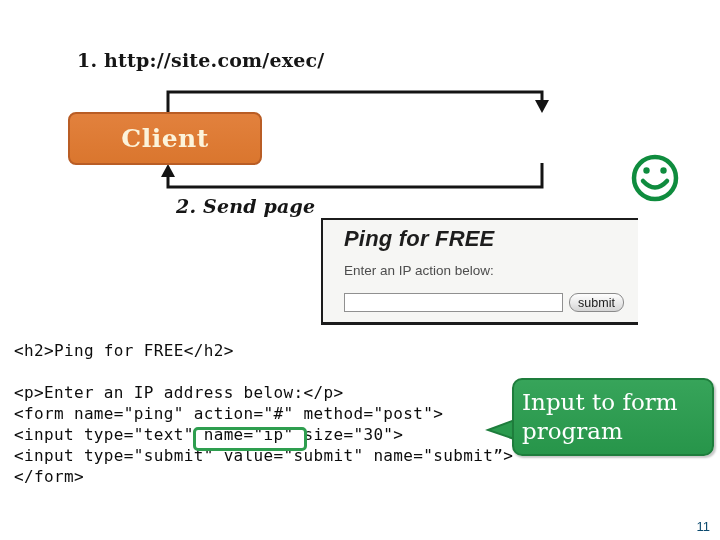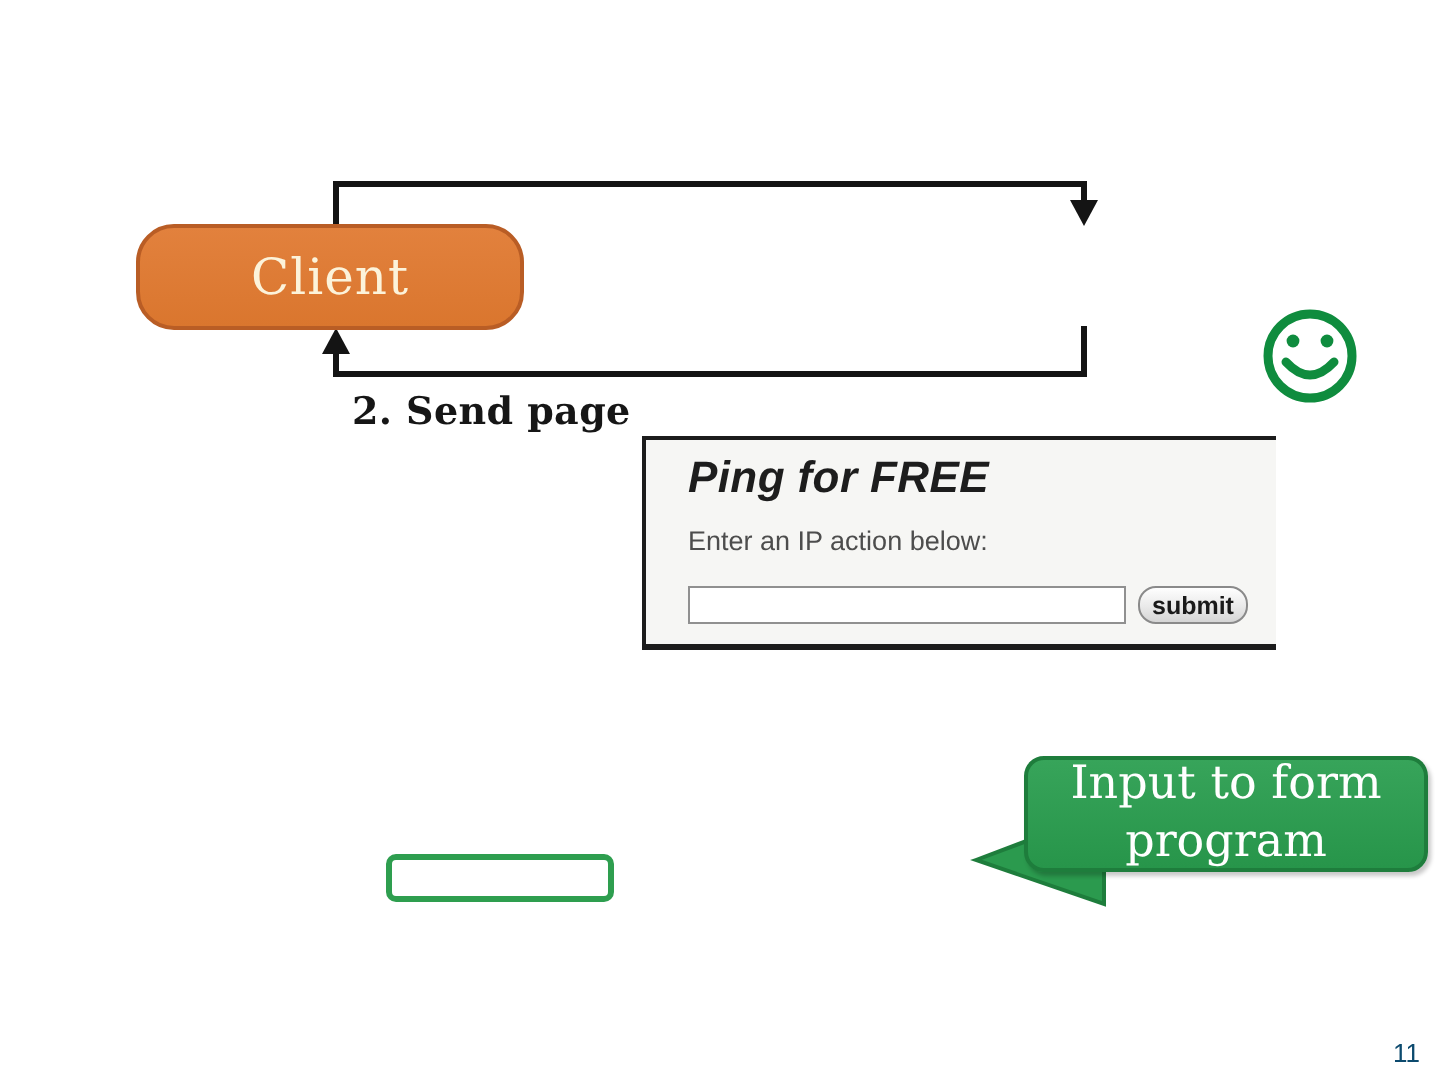--- a/index.html
+++ b/index.html
@@ -9,58 +9,58 @@
   }
   .abs{position:absolute;}
   
   .step-title{font-size:19px;font-weight:600;letter-spacing:.2px;color:#161616;}
   
   .overlay{position:absolute;left:0;top:0;width:720px;height:540px;pointer-events:none;}
   
   .node{
     display:flex;align-items:center;justify-content:center;
     background:linear-gradient(180deg,#e2813d 0%,#da762e 100%);
-    border:2.5px solid #b95d25;border-radius:19px;
-    color:#fcf3da;font-size:25px;letter-spacing:.5px;
+    border:2.5px solid #b95d25;border-radius:8px;
+    color:#fcf3da;font-size:25px;letter-spacing:.5px;font-weight:bold;
   }
   .node-client{left:68px;top:112px;width:190px;height:49px;}
   .node-server{left:443px;top:113px;width:195px;height:50px;}
   
   .panel{
     left:321px;top:218px;width:317px;height:107px;background:#f6f6f4;
     border-top:2px solid #1c1c1c;border-left:2px solid #1c1c1c;border-bottom:3px solid #1c1c1c;
     font-family:"Liberation Sans",sans-serif;box-sizing:border-box;
   }
   .panel-heading{position:absolute;left:21px;top:6px;font-size:22px;font-weight:bold;color:#1d1d1d;letter-spacing:.2px;font-style:italic;}
   .panel-prompt{position:absolute;left:21px;top:43px;font-size:13.5px;color:#4d4d4d;}
   .ping-input{
     position:absolute;left:21px;top:73px;width:219px;height:19px;box-sizing:border-box;
     border:1px solid #909090;background:#ffffff;font-size:13px;padding:0 3px;
   }
   .submit-btn{
     position:absolute;left:246px;top:73px;width:55px;height:19px;
     border:1px solid #8a8a8a;border-radius:9px;
     background:linear-gradient(180deg,#fefefe 0%,#e9e9e9 55%,#d5d5d5 100%);
     font-family:"Liberation Sans",sans-serif;font-size:12.5px;color:#1a1a1a;
-    padding:0;line-height:16px;font-weight:bold;
+    padding:0;line-height:16px;
   }
   
   .code{
     left:14px;top:340px;margin:0;
     font-family:"DejaVu Sans Mono",monospace;font-size:16px;line-height:21px;
     letter-spacing:.35px;color:#0d0d0d;white-space:pre;
   }
   .code-highlight{
     left:193px;top:427px;width:114px;height:24px;
     border:3px solid #2e9e4f;border-radius:5px;box-sizing:border-box;
   }
   
   .callout{
-    left:512px;top:378px;width:202px;height:58px;box-sizing:border-box;
-    display:flex;align-items:center;justify-content:center;text-align:center;
+    left:512px;top:378px;width:202px;height:78px;box-sizing:border-box;
+    display:flex;align-items:center;justify-content:center;
     background:linear-gradient(180deg,#37a45a 0%,#27954a 100%);
     border:2px solid #1e7d3c;border-radius:10px;
     box-shadow:1.5px 2px 2px rgba(0,0,0,.22);
     color:#ffffff;font-size:23px;line-height:1.28;padding:4px 8px;
   }
   .smiley{left:630px;top:153px;width:50px;height:50px;}
   .page-number{
     right:10px;bottom:6px;font-family:"Liberation Sans",sans-serif;
     font-size:13px;color:#0c4a6e;
   }
@@ -75,42 +75,50 @@
       <polyline points="168,112 168,92 542,92 542,102"></polyline>
     </g>
     <polygon points="535,100 549,100 542,113" fill="#141414"></polygon>
     <g stroke="#141414" stroke-width="3" fill="none">
       <polyline points="542,163 542,187 168,187 168,176"></polyline>
     </g>
     <polygon points="161,177 175,177 168,164" fill="#141414"></polygon>
     <polygon points="488,430 552,406 552,452" fill="#2b9a4e" stroke="#1e7d3c" stroke-width="2"></polygon>
   </svg>
 
+  <div class="abs step-title" style="left:77px;top:49px;">1. http://site.com/exec/</div>
 
   <div class="abs node node-client">
     <span>Client</span>
   </div>
 
 
   <svg class="abs smiley" viewBox="0 0 50 50">
     <circle cx="25" cy="25" r="21" fill="#ffffff" stroke="#0f8c3e" stroke-width="4.5"></circle>
     <circle cx="16.5" cy="17.5" r="3.2" fill="#0f8c3e"></circle>
     <circle cx="33.5" cy="17.5" r="3.2" fill="#0f8c3e"></circle>
     <path d="M 13 28 Q 25 41 37 28" fill="none" stroke="#0f8c3e" stroke-width="4.5" stroke-linecap="round"></path>
   </svg>
 
-  <div class="abs step-title" style="left:176px;top:195px;">2. Send page</div>
+  <div class="abs step-title" style="left:176px;top:195px;font-style:italic;">2. Send page</div>
 
   <div class="abs panel">
     <div class="panel-heading">Ping for FREE</div>
     <div class="panel-prompt">Enter an IP action below:</div>
     <input type="text" class="ping-input" value="" style="">
     <button type="button" class="submit-btn">submit</button>
   </div>
 
+  <pre class="abs code">&lt;h2&gt;Ping for FREE&lt;/h2&gt;
+
+&lt;p&gt;Enter an IP address below:&lt;/p&gt;
+&lt;form name="ping" action="#" method="post"&gt;
+&lt;input type="text" name="ip" size="30"&gt;
+&lt;input type="submit" value="submit" name="submit”&gt;
+&lt;/form&gt;</pre>
 
   <div class="abs code-highlight"></div>
 
   <div class="abs callout">
     <span>Input to form program</span>
   </div>
 
   <div class="abs page-number">11</div>
 
 </div>

